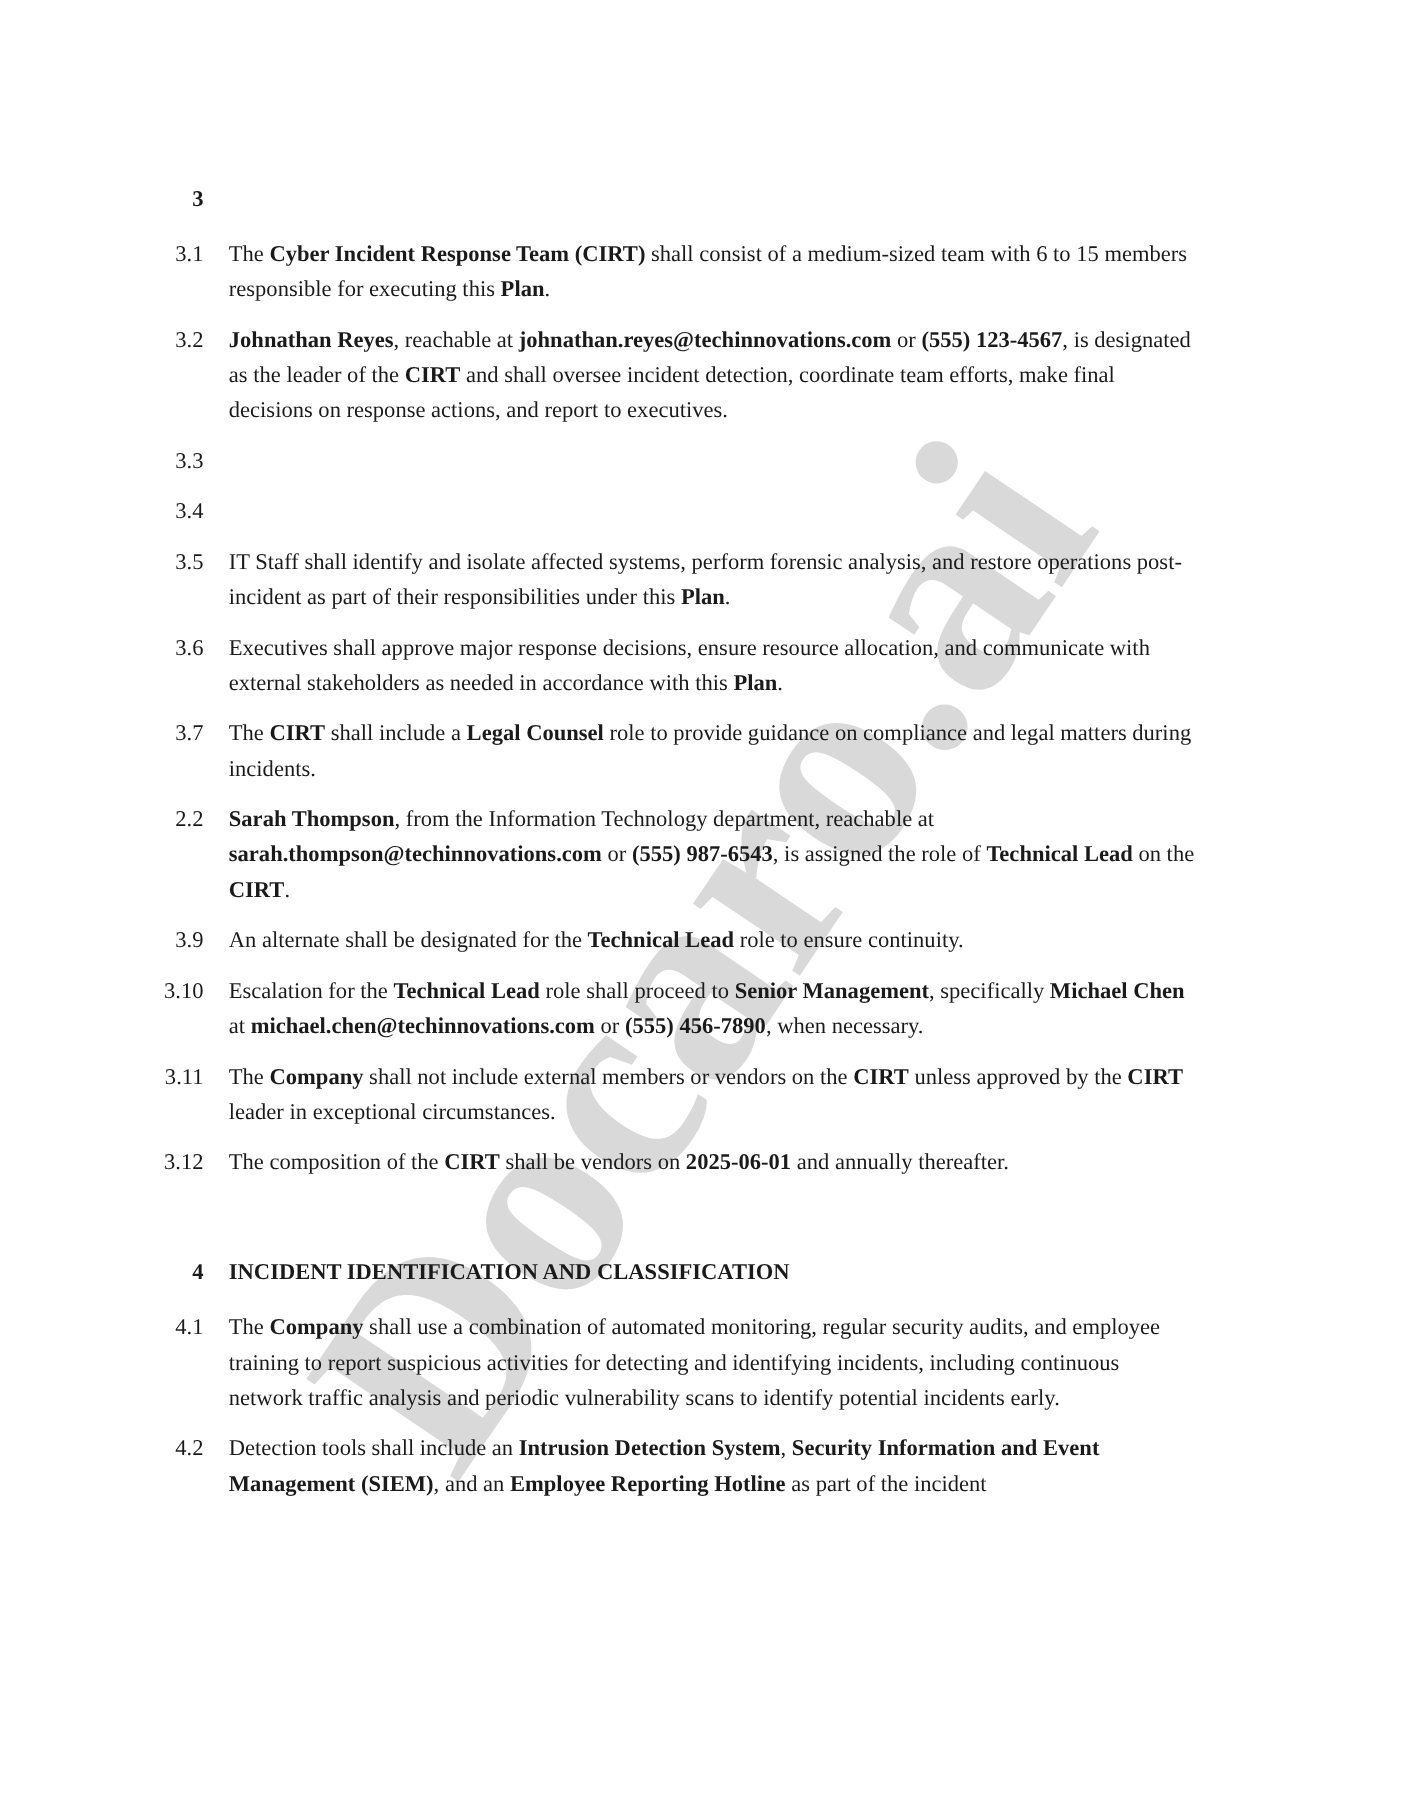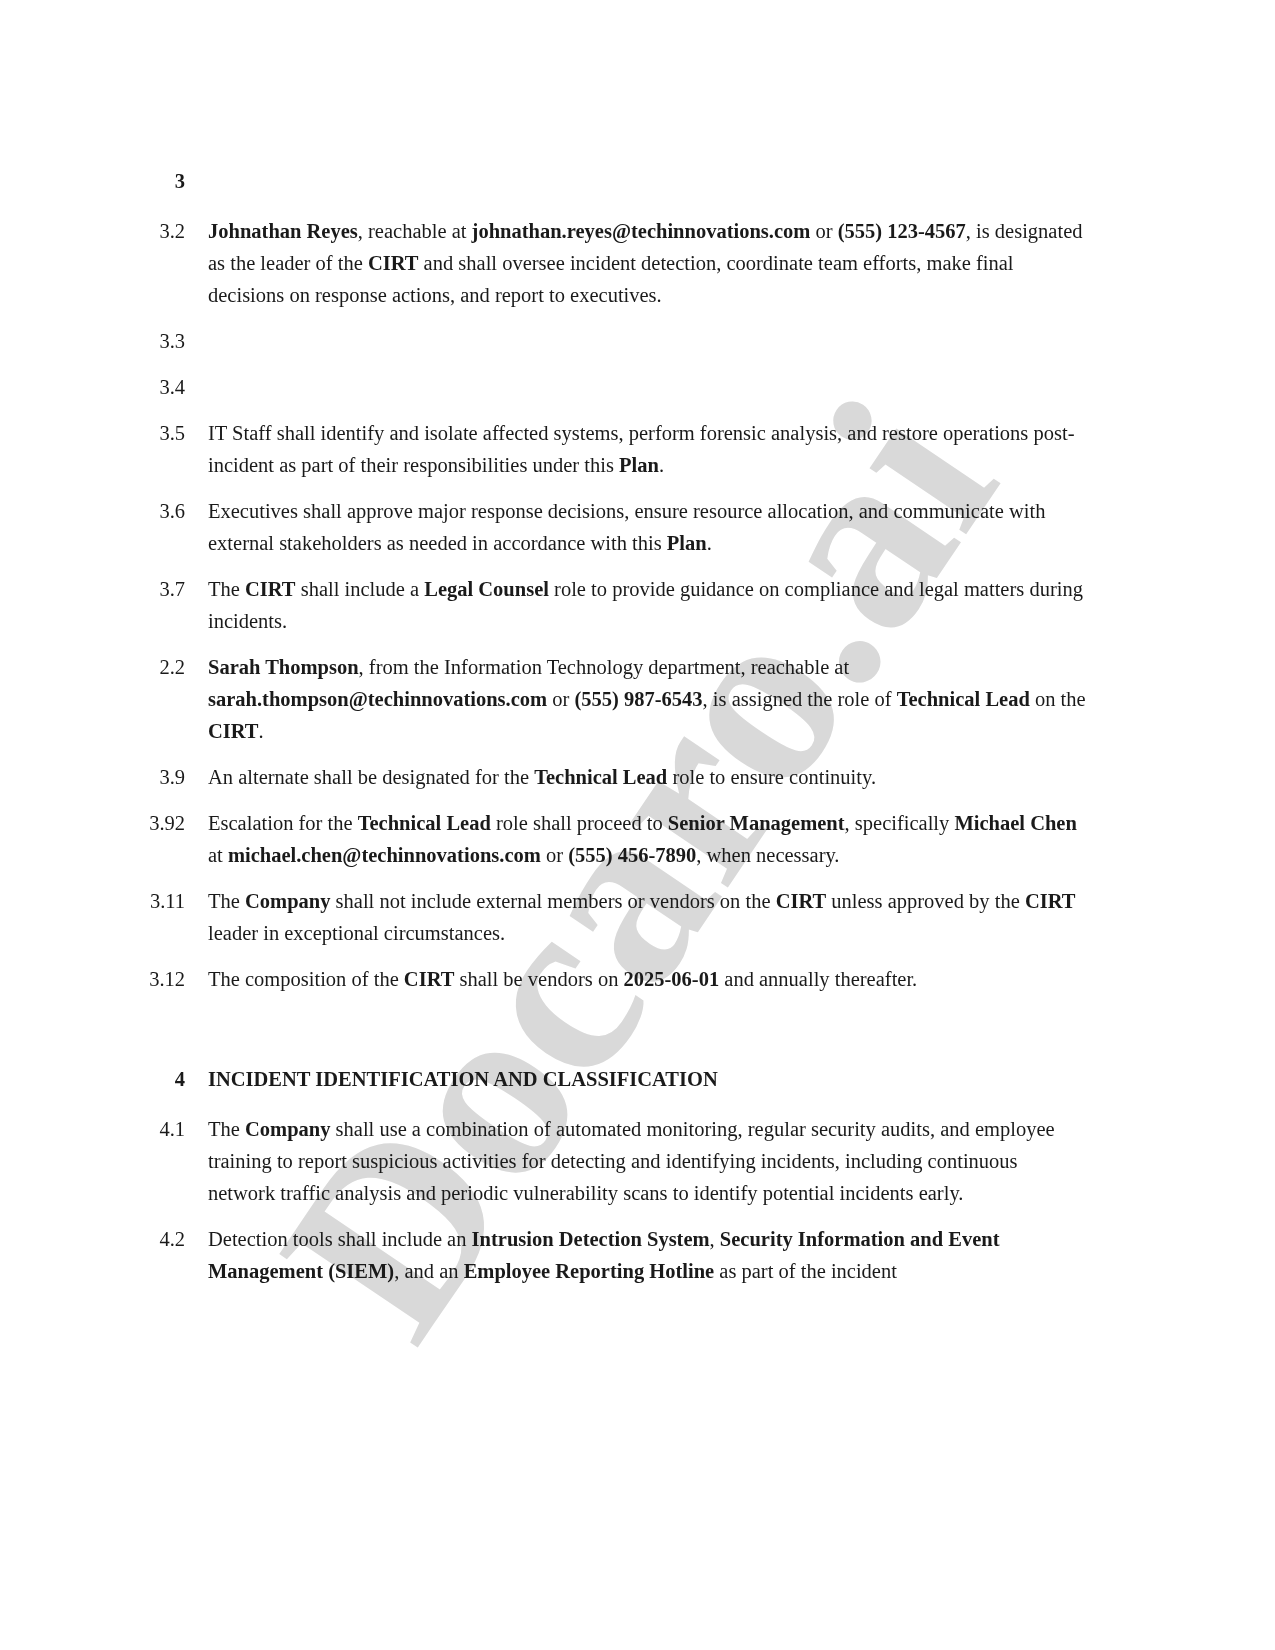--- a/index.html
+++ b/index.html
@@ -70,20 +70,24 @@
 </head>
 <body>
 
 <div class="page">
   <div class="watermark">Docaro.ai</div>
   <main class="doc" id="doc-content">
       <div class="heading-row">
         <div class="num">3</div>
       </div>
       <div class="clause">
+        <div class="num">3.1</div>
+        <div class="text"><span>The </span><strong>Cyber Incident Response Team (CIRT)</strong><span> shall consist of a medium-sized team with 6 to 15 members responsible for executing this </span><strong>Plan</strong><span>.</span></div>
+      </div>
+      <div class="clause">
         <div class="num">3.2</div>
         <div class="text"><strong>Johnathan Reyes</strong><span>, reachable at </span><strong>johnathan.reyes@techinnovations.com</strong><span> or </span><strong>(555) 123-4567</strong><span>, is designated as the leader of the </span><strong>CIRT</strong><span> and shall oversee incident detection, coordinate team efforts, make final decisions on response actions, and report to executives.</span></div>
       </div>
       <div class="clause">
         <div class="num">3.3</div>
       </div>
       <div class="clause">
         <div class="num">3.4</div>
       </div>
       <div class="clause">
@@ -100,21 +104,21 @@
       </div>
       <div class="clause">
         <div class="num">2.2</div>
         <div class="text"><strong>Sarah Thompson</strong><span>, from the Information Technology department, reachable at </span><strong>sarah.thompson@techinnovations.com</strong><span> or </span><strong>(555) 987-6543</strong><span>, is assigned the role of </span><strong>Technical Lead</strong><span> on the </span><strong>CIRT</strong><span>.</span></div>
       </div>
       <div class="clause">
         <div class="num">3.9</div>
         <div class="text"><span>An alternate shall be designated for the </span><strong>Technical Lead</strong><span> role to ensure continuity.</span></div>
       </div>
       <div class="clause">
-        <div class="num">3.92</div>
+        <div class="num">3.10</div>
         <div class="text"><span>Escalation for the </span><strong>Technical Lead</strong><span> role shall proceed to </span><strong>Senior Management</strong><span>, specifically </span><strong>Michael Chen</strong><span> at </span><strong>michael.chen@techinnovations.com</strong><span> or </span><strong>(555) 456-7890</strong><span>, when necessary.</span></div>
       </div>
       <div class="clause">
         <div class="num">3.11</div>
         <div class="text"><span>The </span><strong>Company</strong><span> shall not include external members or vendors on the </span><strong>CIRT</strong><span> unless approved by the </span><strong>CIRT</strong><span> leader in exceptional circumstances.</span></div>
       </div>
       <div class="clause">
         <div class="num">3.12</div>
         <div class="text"><span>The composition of the </span><strong>CIRT</strong><span> shall be vendors on </span><strong>2025-06-01</strong><span> and annually thereafter.</span></div>
       </div>

